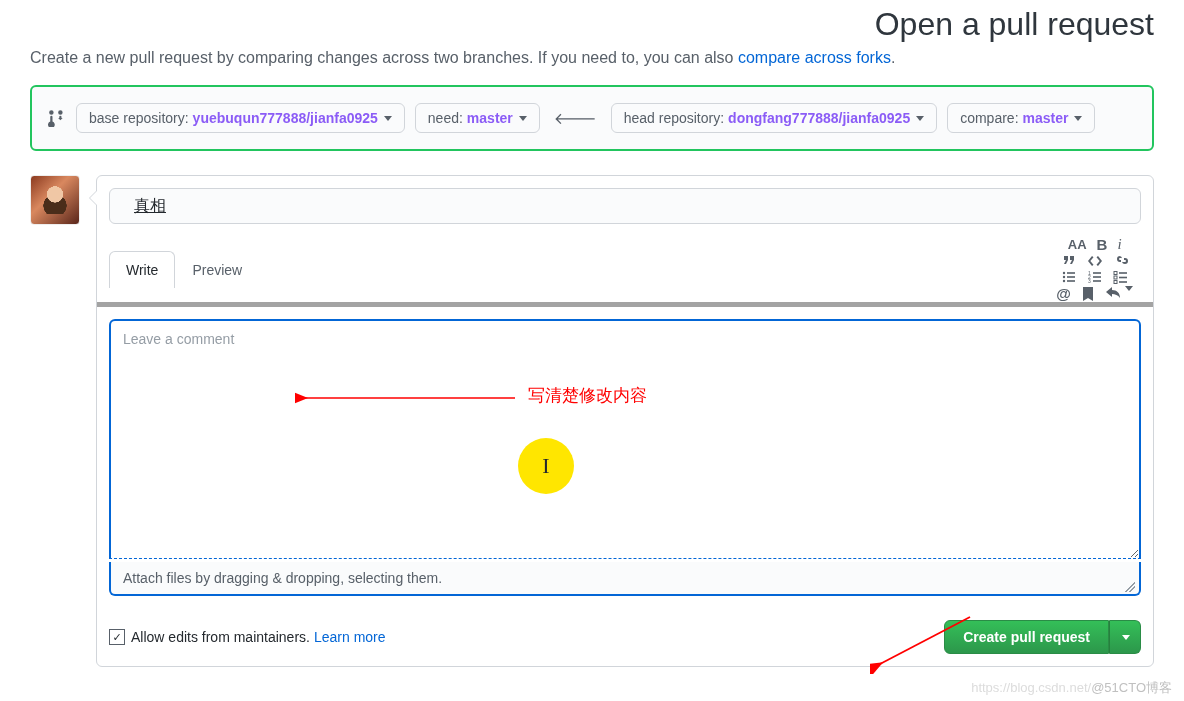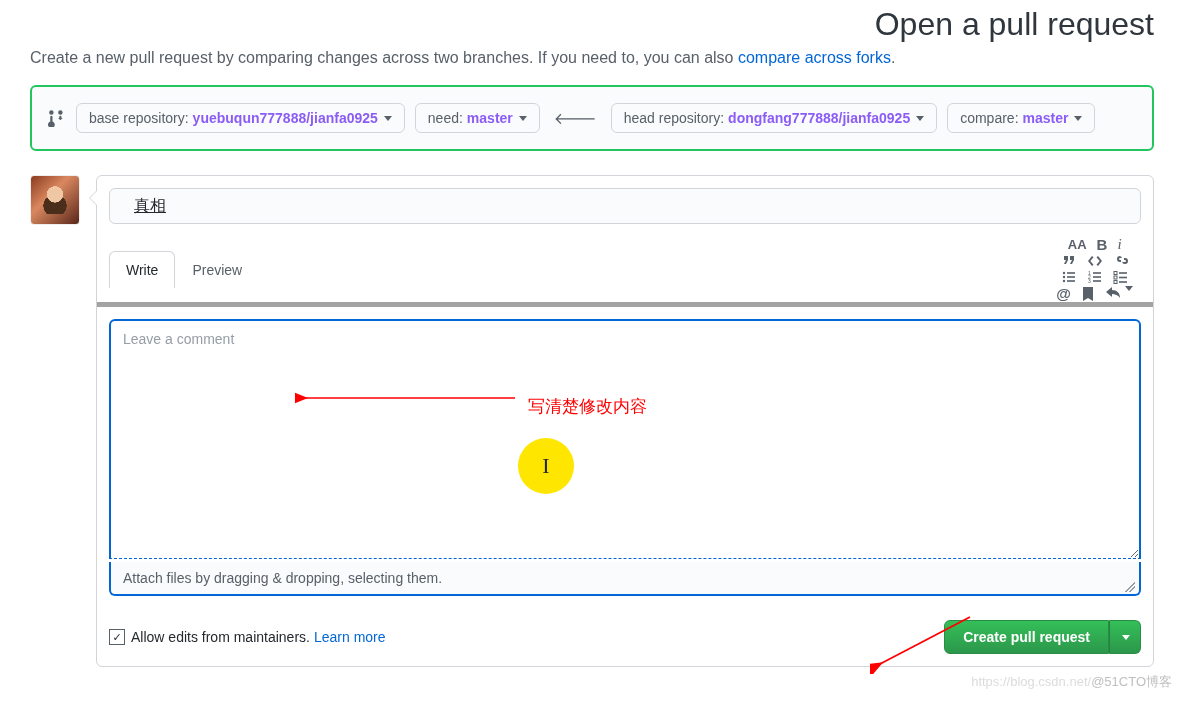--- a/index.html
+++ b/index.html
@@ -280,21 +280,21 @@
     display: flex;
     align-items: center;
     justify-content: center;
     font-family: "Times New Roman",serif;
     font-size: 22px;
     color: #24292e;
   }
   .watermark {
     position: absolute;
     right: 12px;
-    bottom: 10px;
+    bottom: 4px;
     color: #c0c0c0;
     font-size: 13px;
   }
   .watermark .light { color: #dcdcdc; }
   svg { display:block; }
 </style>
 </head>
 <body>
 
 <div class="container">
@@ -431,21 +431,21 @@
   </div>
 
   <svg style="position:absolute; left:295px; top:390px;" width="230" height="20">
     <defs>
         <marker id="ah1" markerWidth="10" markerHeight="8" refX="2" refY="4" orient="auto">
           <path d="M10,0 L0,4 L10,8 z" fill="#ff0000"></path>
         </marker>
       </defs>
     <line x1="220" y1="8" x2="10" y2="8" stroke="#ff0000" stroke-width="1.5" marker-end="url(#ah1)"></line>
   </svg>
-  <div class="annotation-text" style="left:528px; top:395px;">写清楚修改内容</div>
+  <div class="annotation-text" style="left:528px; top:384px;">写清楚修改内容</div>
 
   <div class="yellow-cursor" style="left:518px; top:438px;">I</div>
 
   <svg style="position:absolute; left:870px; top:614px;" width="110" height="60">
     <defs>
         <marker id="ah2" markerWidth="10" markerHeight="8" refX="2" refY="4" orient="auto">
           <path d="M10,0 L0,4 L10,8 z" fill="#ff0000"></path>
         </marker>
       </defs>
     <line x1="100" y1="3" x2="10" y2="50" stroke="#ff0000" stroke-width="1.8" marker-end="url(#ah2)"></line>

